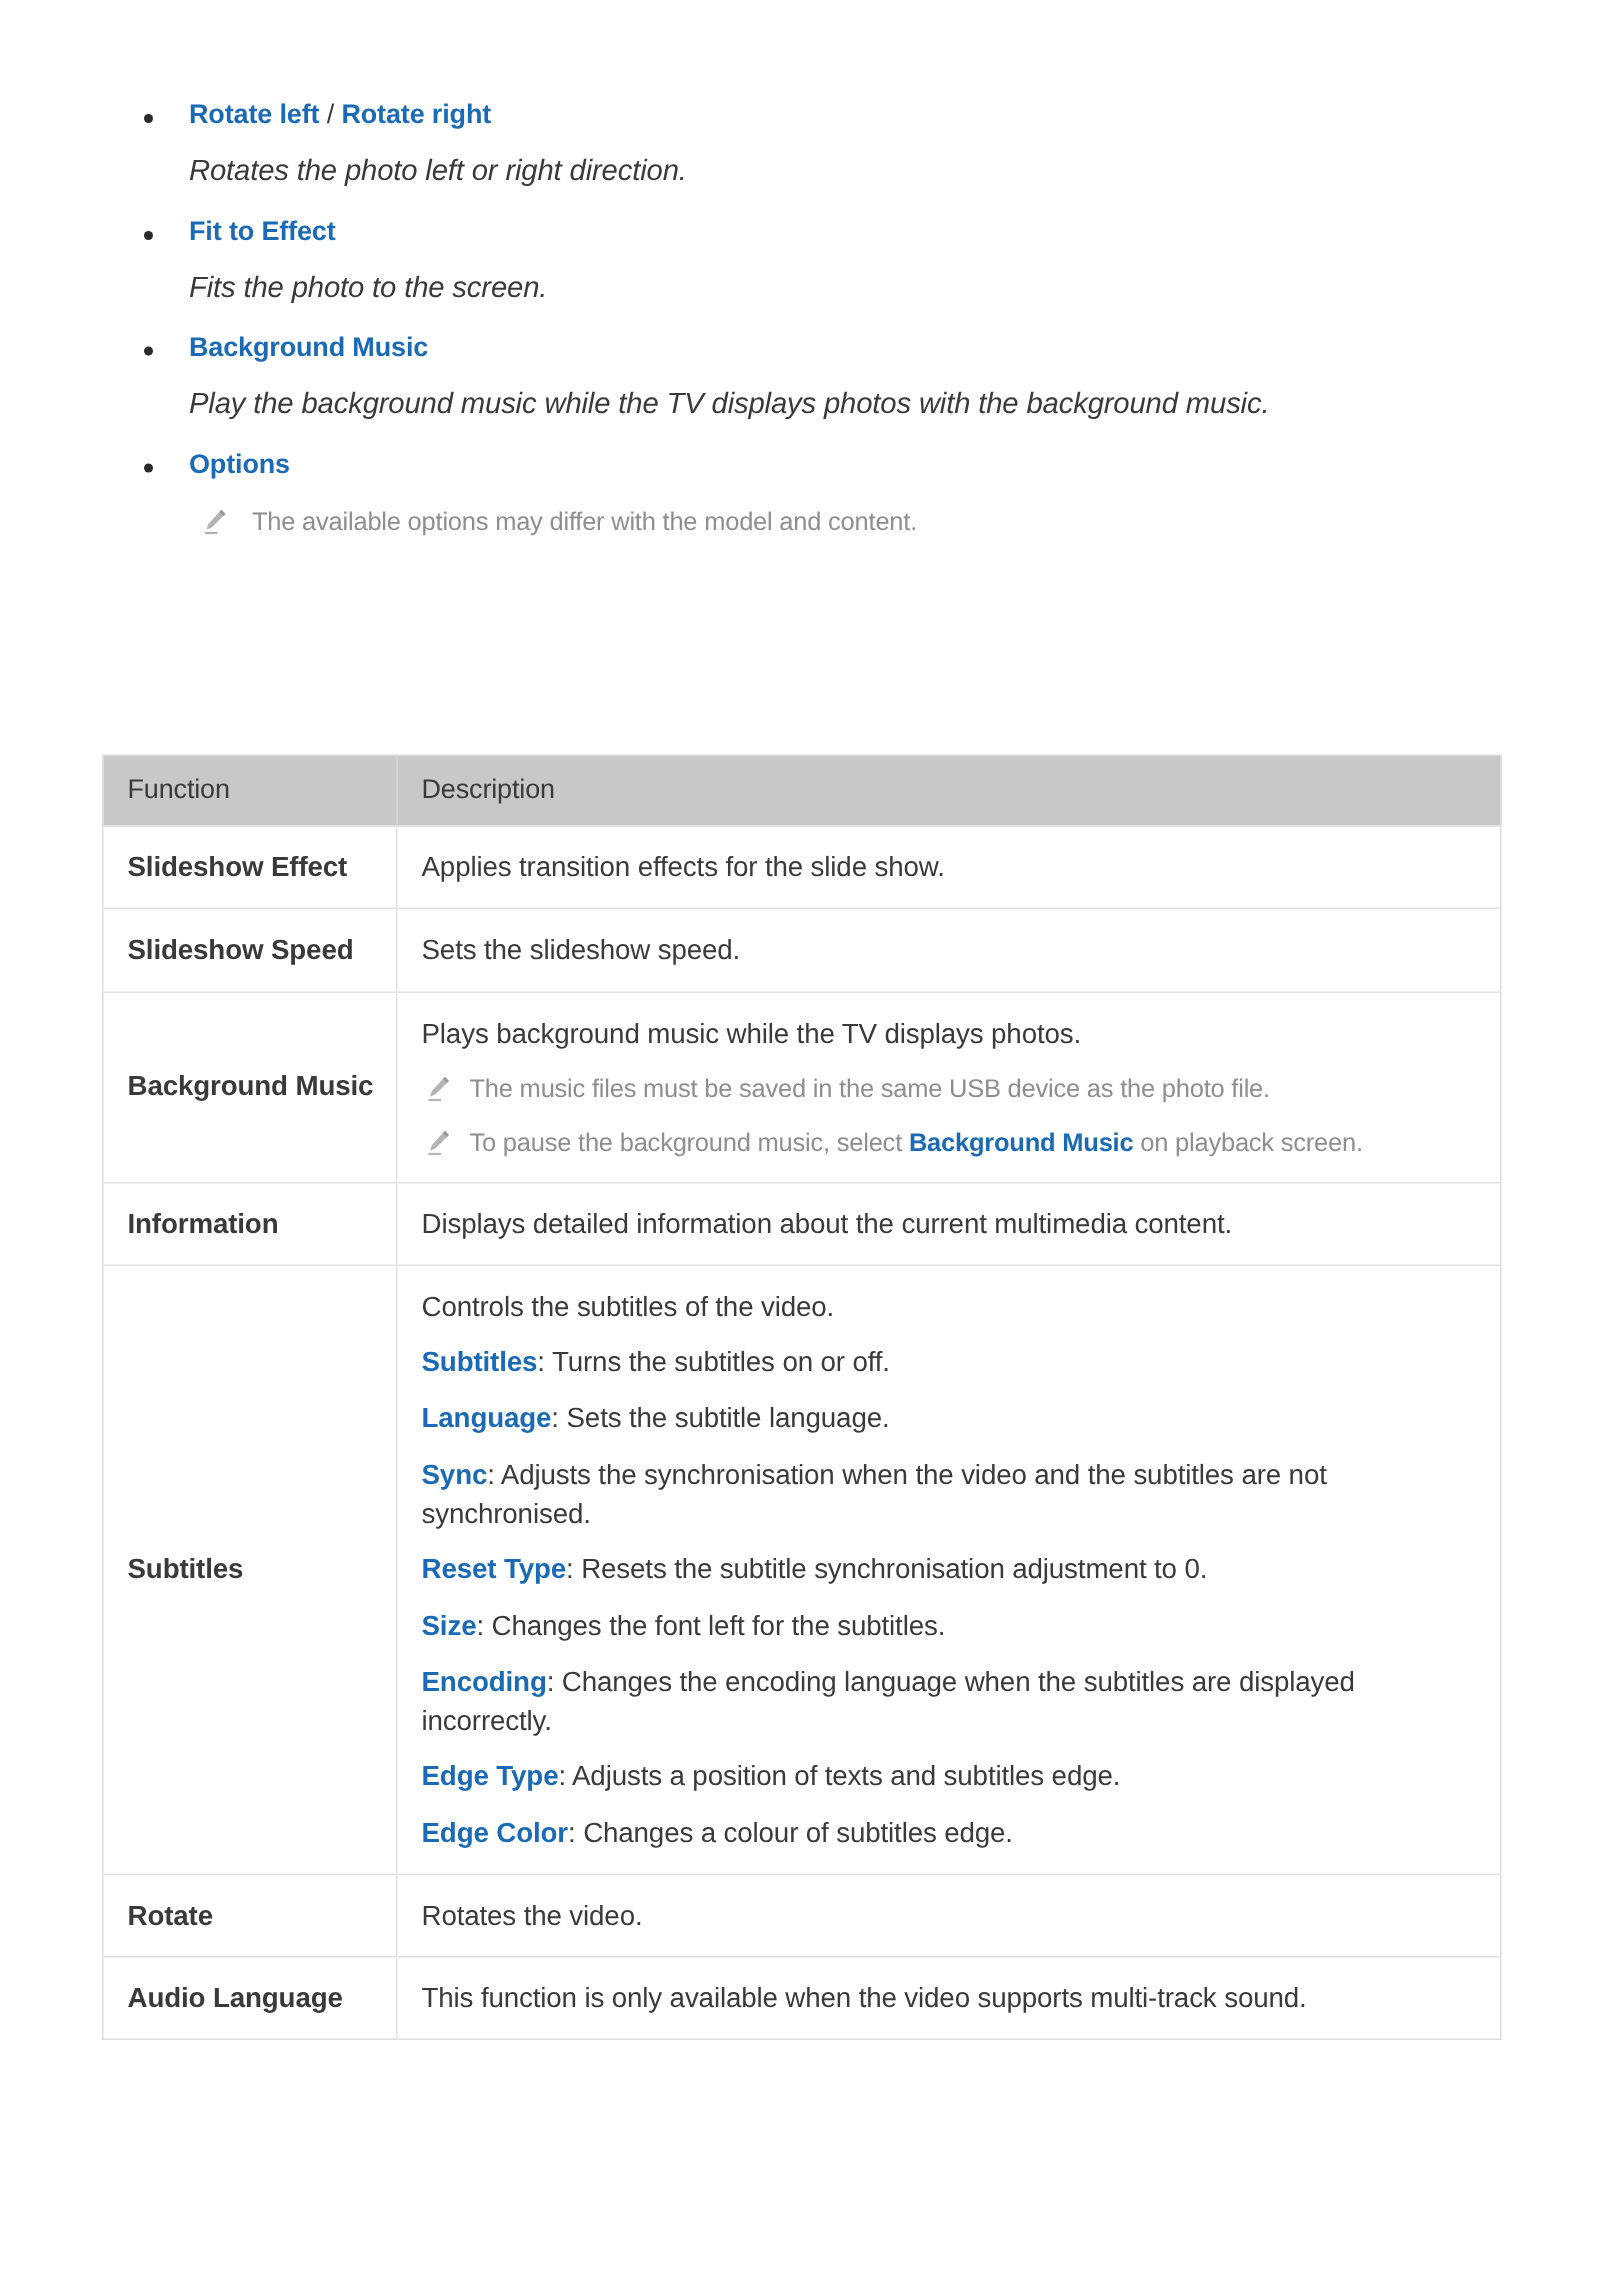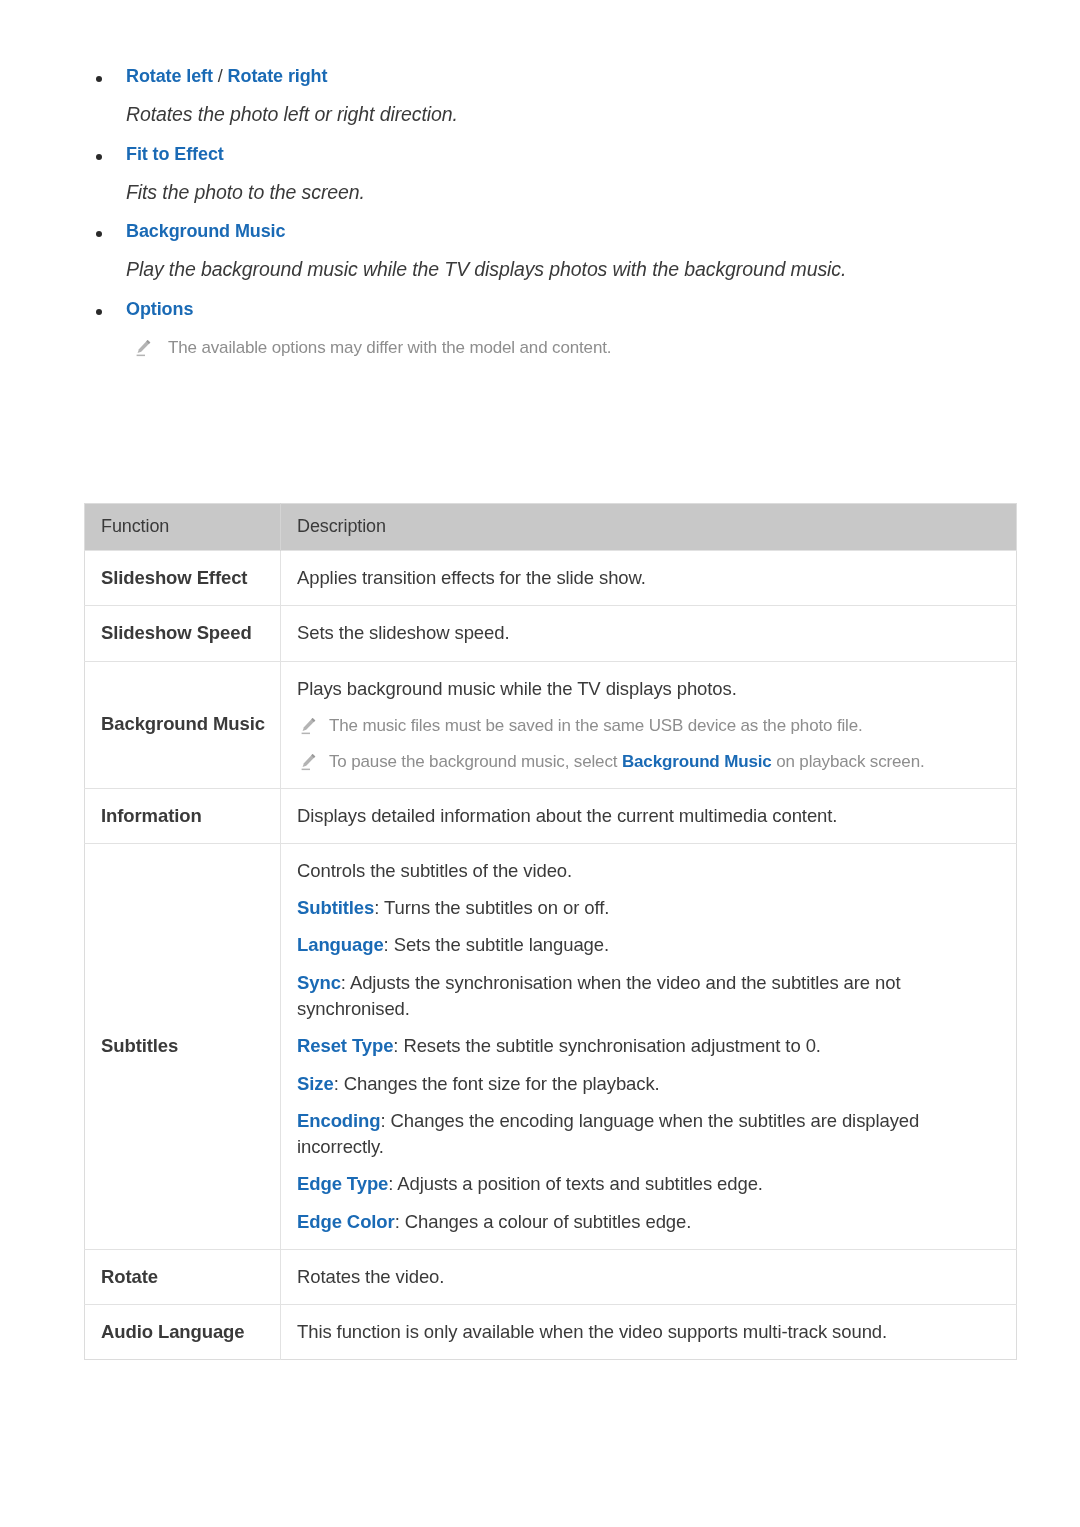--- a/index.html
+++ b/index.html
@@ -92,21 +92,21 @@
     display: block;
   }
   .note-em {
     color: #1a6ab5;
     font-weight: 700;
   }
 
   
   .opt-table {
     position: absolute;
-    left: 84px;
+    left: 68px;
     top: 503px;
     width: 932px;
     border-collapse: collapse;
     table-layout: fixed;
     border: 1px solid #dcdcdc;
     background: #fff;
   }
   .opt-table col.c-fn { width: 196px; }
   .opt-table col.c-desc { width: 736px; }
 
@@ -256,21 +256,21 @@
       </tr>
 
       <tr class="row-subs">
         <td class="cell-fn">Subtitles</td>
         <td class="cell-desc">
           <p class="desc-line">Controls the subtitles of the video.</p>
           <p class="desc-line"><span class="desc-key">Subtitles</span><span>: Turns the subtitles on or off.</span></p>
           <p class="desc-line"><span class="desc-key">Language</span><span>: Sets the subtitle language.</span></p>
           <p class="desc-line"><span class="desc-key">Sync</span><span>: Adjusts the synchronisation when the video and the subtitles are not synchronised.</span></p>
           <p class="desc-line"><span class="desc-key">Reset Type</span><span>: Resets the subtitle synchronisation adjustment to 0.</span></p>
-          <p class="desc-line"><span class="desc-key">Size</span><span>: Changes the font size for the playback.</span></p>
+          <p class="desc-line"><span class="desc-key">Size</span><span>: Changes the font left for the subtitles.</span></p>
           <p class="desc-line"><span class="desc-key">Encoding</span><span>: Changes the encoding language when the subtitles are displayed incorrectly.</span></p>
           <p class="desc-line"><span class="desc-key">Edge Type</span><span>: Adjusts a position of texts and subtitles edge.</span></p>
           <p class="desc-line"><span class="desc-key">Edge Color</span><span>: Changes a colour of subtitles edge.</span></p>
         </td>
       </tr>
 
       <tr>
         <td class="cell-fn">Rotate</td>
         <td class="cell-desc">
           <p class="desc-line">Rotates the video.</p>

